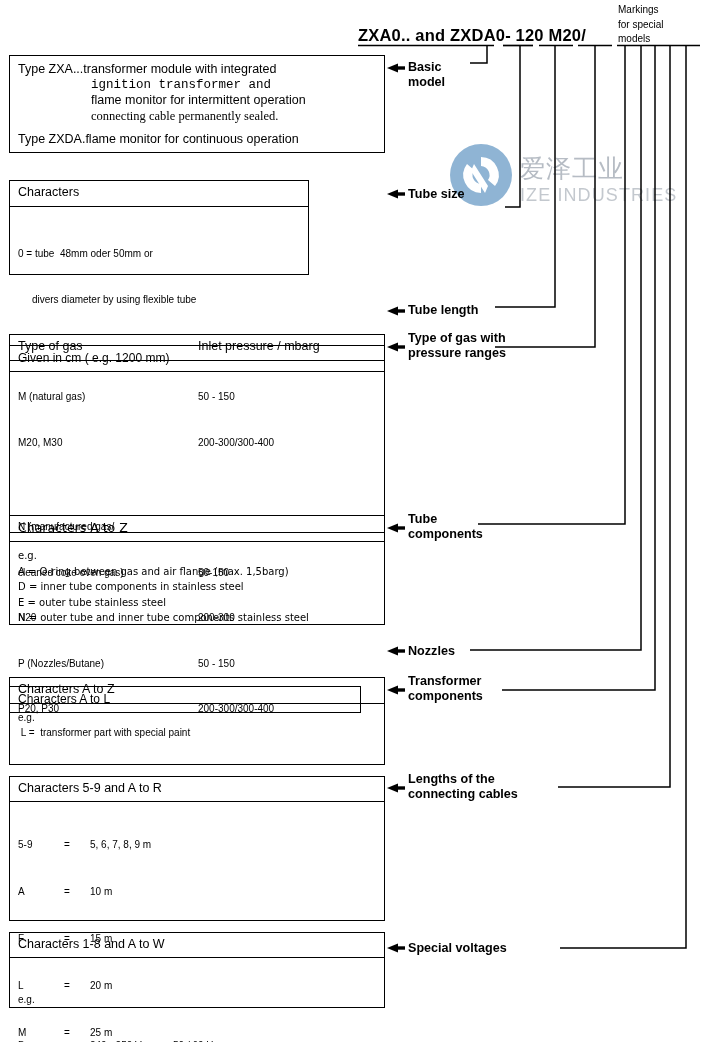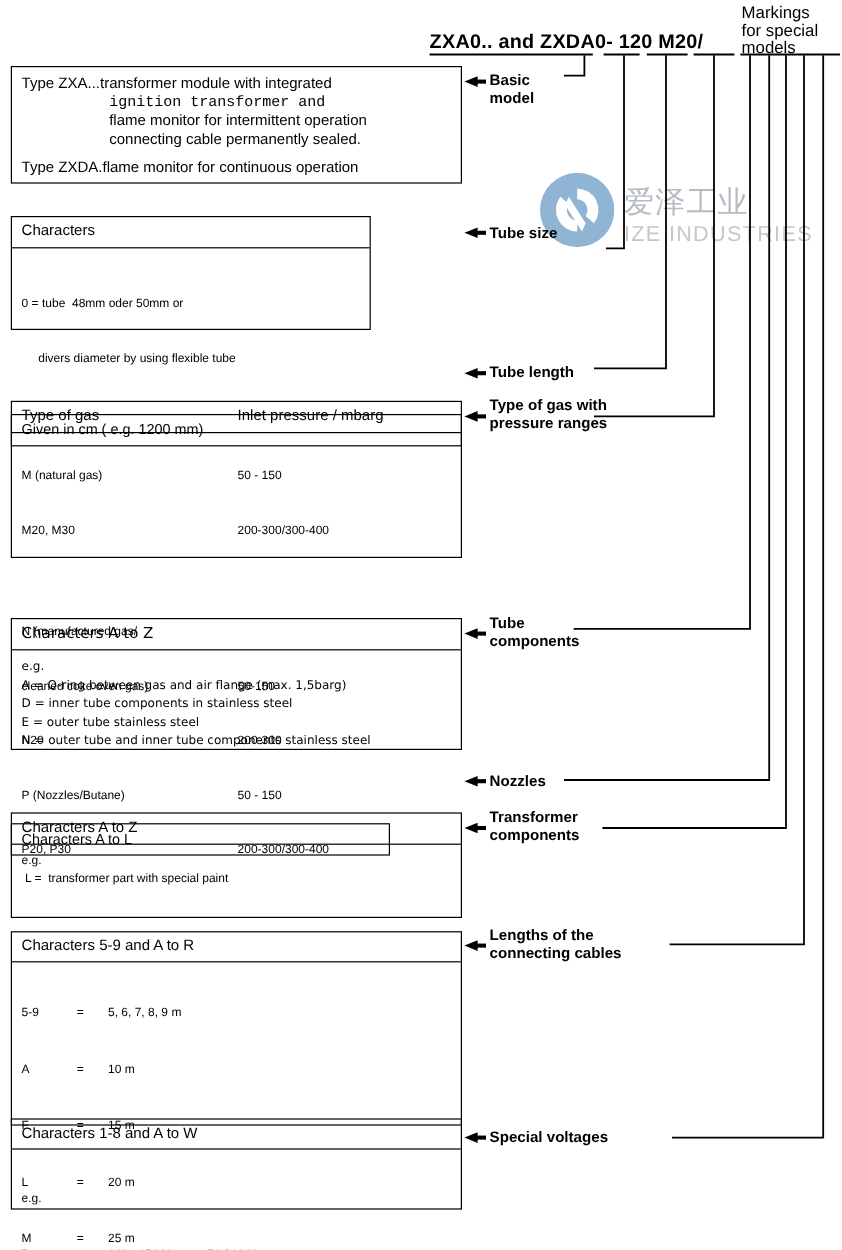--- a/index.html
+++ b/index.html
@@ -130,21 +130,21 @@
     font-size: 16.5px;
     font-weight: bold;
     white-space: nowrap;
     z-index: 4;
     letter-spacing: 0.2px;
   }
   #markingsNote {
     position: absolute;
     left: 618px;
     top: 3px;
-    font-size: 14px;
+    font-size: 10px;
     line-height: 14.6px;
     white-space: pre;
     z-index: 4;
   }
 
   svg.lines { position: absolute; left: 0; top: 0; width: 702px; height: 1042px; z-index: 2; }
 </style>
 </head>
 <body>
 
@@ -243,38 +243,38 @@
 connecting cables</div>
   <div class="calloutLabel" style="left:408px; top:941px;">Special voltages</div>
 
   <div class="box" style="left:9px; top:55px; width:376px; height:98px;">
     <div style="position:absolute; left:8px; top:6px; font-size:12.5px; line-height:15.5px;">
       <div style="position:relative; height:15.5px;">
         <span>Type ZXA...</span><span>transformer module with integrated</span>
       </div>
       <div style="position:relative; height:15.5px; padding-left:73px;font-family:Liberation Mono, monospace;">ignition transformer and</div>
       <div style="position:relative; height:15.5px; padding-left:73px;">flame monitor for intermittent operation</div>
-      <div style="position:relative; height:15.5px; padding-left:73px;">connecting cable permanently sealed.</div>
+      <div style="position:relative; height:15.5px; padding-left:73px;font-family:Liberation Serif, serif;">connecting cable permanently sealed.</div>
       <div style="position:relative; height:15.5px; margin-top:8px;">
         <span>Type ZXDA.</span><span>flame monitor for continuous operation</span>
       </div>
     </div>
   </div>
 
   <div class="box" style="left:9px; top:180px; width:300px; height:95px;">
     <div class="hdr" style="height:26px;">Characters</div>
     <div class="bdy" style="top:26px; bottom:0; padding-top:9px;">
       <div>0 = tube  48mm oder 50mm or</div>
       <div>     divers diameter by using flexible tube</div>
     </div>
   </div>
 
   <div class="plainbox" style="left:9px; top:297px; width:376px; height:27px;">Given in cm ( e.g. 1200 mm)</div>
 
-  <div class="box" style="left:9px; top:334px; width:376px; height:131px;">
+  <div class="box" style="left:9px; top:334px; width:376px; height:199px;">
     <div class="hdr" style="height:26px; padding-left:0;">
       <div style="position:relative; height:15px;">
         <span style="position:absolute; left:8px; top:0;">Type of gas</span>
         <span style="position:absolute; left:188px; top:0;">Inlet pressure  / mbarg</span>
       </div>
     </div>
     <div class="bdy" style="top:16px; bottom:0; padding-top:8px;">
       <div class="tworow">
         <span class="c1">M (natural gas)</span>
         <span class="c2">50 - 150</span>
@@ -309,29 +309,29 @@
 
   <div class="box" style="left:9px; top:515px; width:376px; height:110px;">
     <div class="hdr sfbold" style="height:26px;">Characters A to Z</div>
     <div class="bdy sfbold" style="top:26px; bottom:0; padding-top:6px; line-height:15.6px;">e.g.
 A = O-ring between gas and air flange (max. 1,5barg)
 D = inner tube components in stainless steel
 E = outer tube stainless steel
 N = outer tube and inner tube components stainless steel</div>
   </div>
 
-  <div class="plainbox" style="left:9px; top:638px; width:316px; height:27px;">Characters A to L</div>
+  <div class="plainbox" style="left:9px; top:638px; width:352px; height:27px;">Characters A to L</div>
 
   <div class="box" style="left:9px; top:677px; width:376px; height:88px;">
     <div class="hdr" style="height:26px;">Characters A to Z</div>
     <div class="bdy" style="top:26px; bottom:0; padding-top:6px;">e.g.
  L =  transformer part with special paint</div>
   </div>
 
-  <div class="box" style="left:9px; top:776px; width:376px; height:162px;">
+  <div class="box" style="left:9px; top:776px; width:376px; height:145px;">
     <div class="hdr" style="height:25px;">Characters 5-9 and A to R</div>
     <div class="bdy" style="top:25px; bottom:0; padding-top:5px;">
       <div class="kvrow">
         <span class="k">5-9</span>
         <span class="eq">=</span>
         <span class="v">5, 6, 7, 8, 9 m</span>
       </div>
       <div class="kvrow">
         <span class="k">A</span>
         <span class="eq">=</span>

